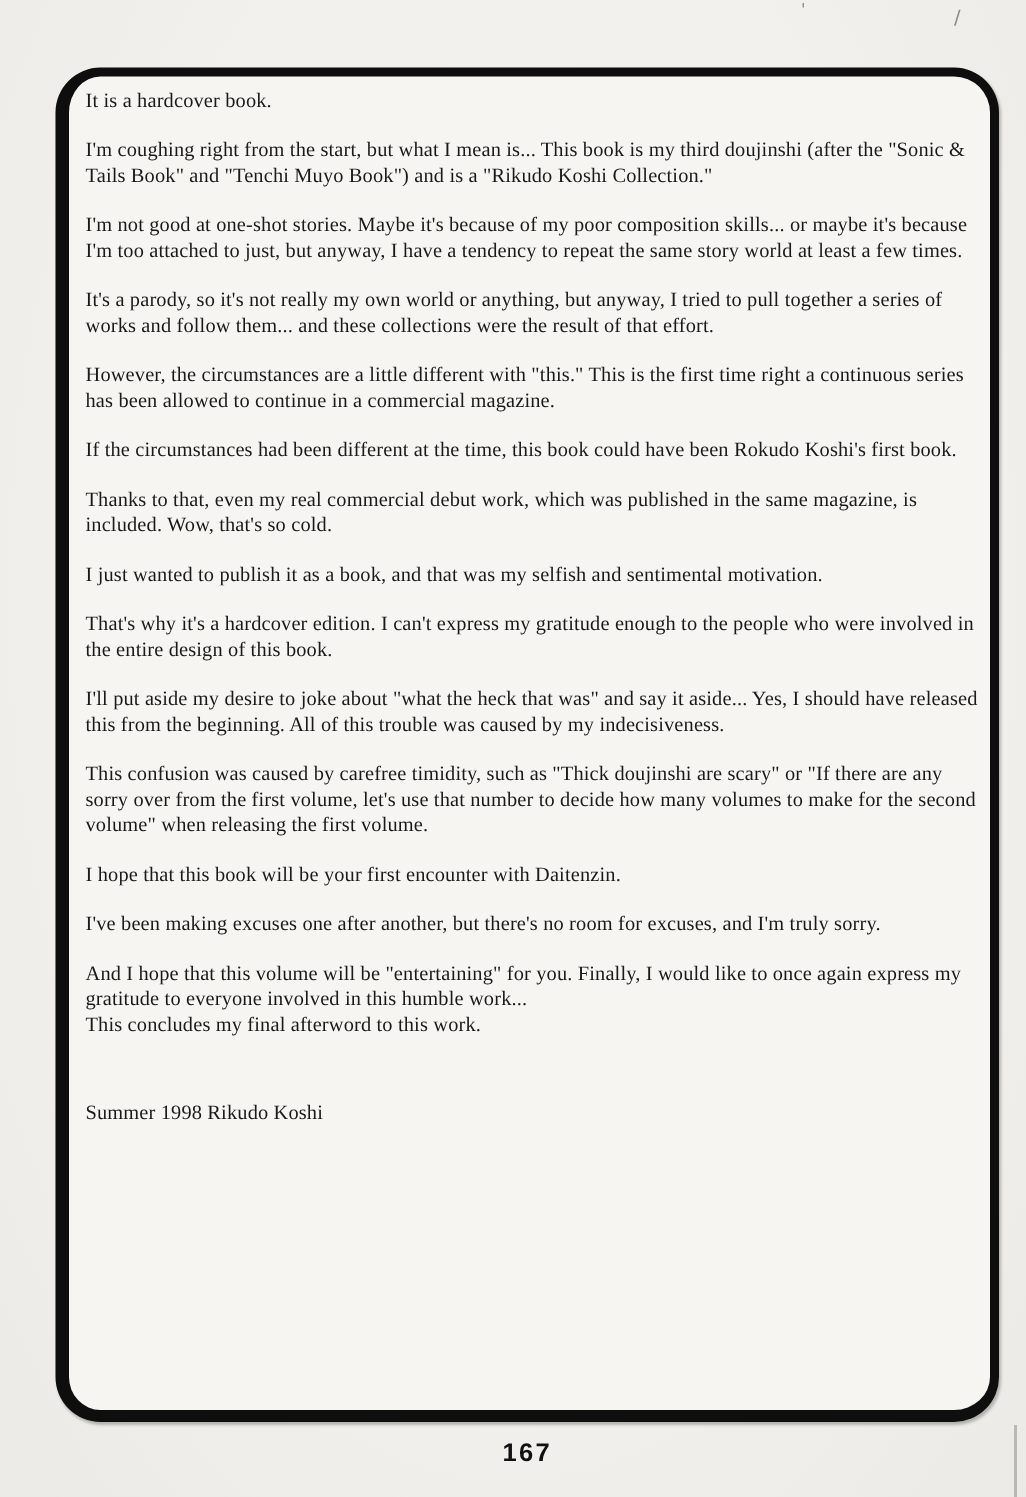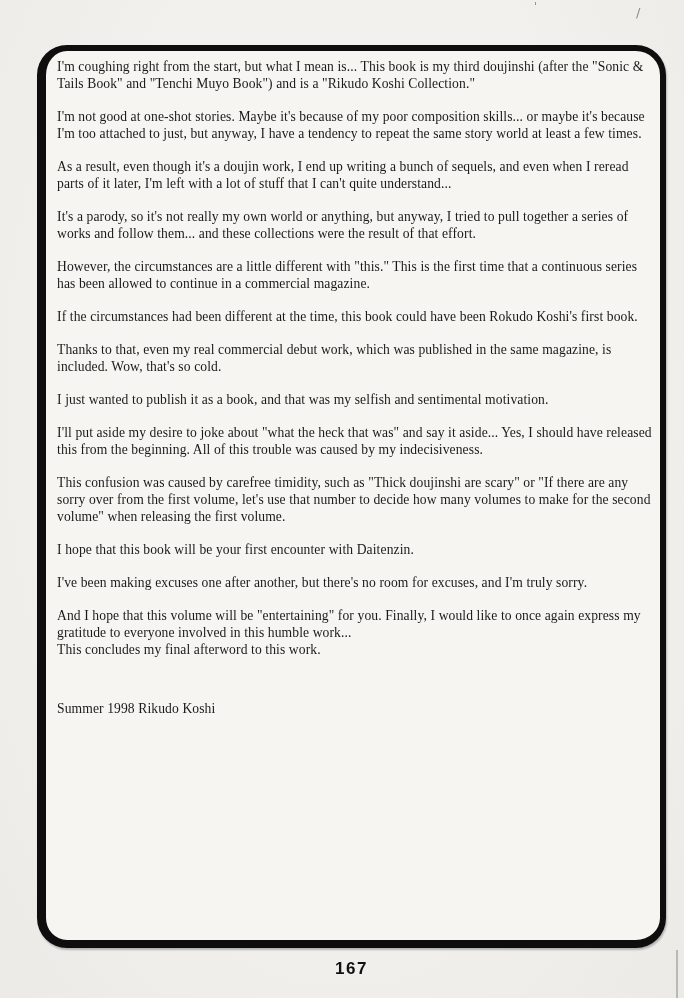--- a/index.html
+++ b/index.html
@@ -83,28 +83,29 @@
 <body>
 
 <div class="scan-page">
 
   <span class="artifact artifact-tick">'</span>
   <span class="artifact artifact-slash">/</span>
 
   <div class="afterword-box">
     <div class="afterword-text">
 
+    <p class="para">It is a hardcover book.</p>
         <p class="para">I'm coughing right from the start, but what I mean is... This book is my third doujinshi (after the "Sonic &amp; Tails Book" and "Tenchi Muyo Book") and is a "Rikudo Koshi Collection."</p>
         <p class="para">I'm not good at one-shot stories. Maybe it's because of my poor composition skills... or maybe it's because I'm too attached to just, but anyway, I have a tendency to repeat the same story world at least a few times.</p>
-        <p class="para">As a result, even though it's a doujin work, I end up writing a bunch of sequels, and even when I reread parts of it later, I'm left with a lot of stuff that I can't quite understand...</p>
         <p class="para">It's a parody, so it's not really my own world or anything, but anyway, I tried to pull together a series of works and follow them... and these collections were the result of that effort.</p>
-        <p class="para">However, the circumstances are a little different with "this." This is the first time that a continuous series has been allowed to continue in a commercial magazine.</p>
+        <p class="para">However, the circumstances are a little different with "this." This is the first time right a continuous series has been allowed to continue in a commercial magazine.</p>
         <p class="para">If the circumstances had been different at the time, this book could have been Rokudo Koshi's first book.</p>
         <p class="para">Thanks to that, even my real commercial debut work, which was published in the same magazine, is included. Wow, that's so cold.</p>
         <p class="para">I just wanted to publish it as a book, and that was my selfish and sentimental motivation.</p>
+        <p class="para">That's why it's a hardcover edition. I can't express my gratitude enough to the people who were involved in the entire design of this book.</p>
         <p class="para">I'll put aside my desire to joke about "what the heck that was" and say it aside... Yes, I should have released this from the beginning. All of this trouble was caused by my indecisiveness.</p>
         <p class="para">This confusion was caused by carefree timidity, such as "Thick doujinshi are scary" or "If there are any sorry over from the first volume, let's use that number to decide how many volumes to make for the second volume" when releasing the first volume.</p>
         <p class="para">I hope that this book will be your first encounter with Daitenzin.</p>
         <p class="para">I've been making excuses one after another, but there's no room for excuses, and I'm truly sorry.</p>
         <p class="para">And I hope that this volume will be "entertaining" for you. Finally, I would like to once again express my gratitude to everyone involved in this humble work...
 This concludes my final afterword to this work.</p>
         <p class="para">Summer 1998 Rikudo Koshi</p>
       </div>
   </div>
 

